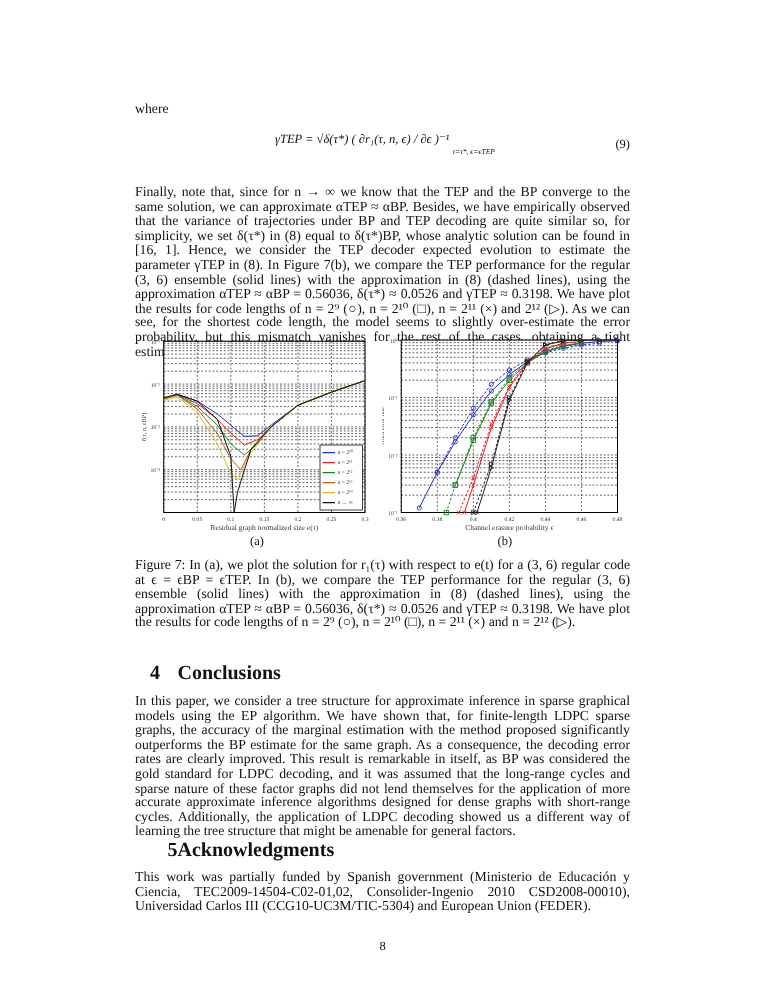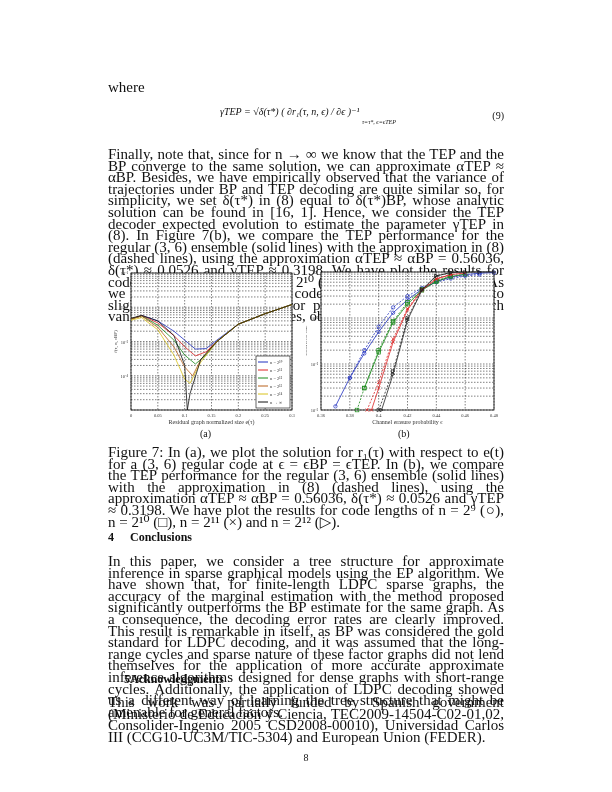--- a/index.html
+++ b/index.html
@@ -1,21 +1,21 @@
 <!DOCTYPE html>
 <html><head>
 <meta charset="utf-8">
 <style>
   html,body{margin:0;padding:0;background:#fff;}
   body{width:612px;height:792px;position:relative;font-family:"Liberation Serif","DejaVu Serif",serif;color:#111;overflow:hidden;}
-  .p{position:absolute;left:108px;width:396px;font-size:15px;line-height:11.6px;text-align:justify;}
+  .p{position:absolute;left:108px;width:396px;font-size:11px;line-height:11.6px;text-align:justify;}
   .eq{position:absolute;left:108px;width:396px;top:100px;height:36px;font-size:10px;}
   .eq .body{position:absolute;left:112px;top:6px;white-space:nowrap;font-style:italic;}
   .eq .num{position:absolute;right:0;top:10px;}
-  h2{position:absolute;left:108px;margin:0;font-size:12px;font-weight:bold;}
+  h2{position:absolute;left:120px;margin:0;font-size:16px;font-weight:bold;}
   h2 .n{display:inline-block;width:22px;}
   .fig{position:absolute;}
   svg text{font-family:"Liberation Serif",serif;}
   .sub{position:absolute;font-size:10px;}
   .pagenum{position:absolute;top:752px;left:0;width:612px;text-align:center;font-size:10px;}
 </style>
 </head>
 <body>
 
 <div class="p" style="top:82px;">where</div>
@@ -243,15 +243,15 @@
     </svg>
 </div>
 <div class="sub" style="left:398px;top:428px;">(b)</div>
 
 <div class="p" style="top:447px;">Figure 7: In (a), we plot the solution for r₁(τ) with respect to e(t) for a (3, 6) regular code at ϵ = ϵBP = ϵTEP. In (b), we compare the TEP performance for the regular (3, 6) ensemble (solid lines) with the approximation in (8) (dashed lines), using the approximation αTEP ≈ αBP = 0.56036, δ(τ*) ≈ 0.0526 and γTEP ≈ 0.3198. We have plot the results for code lengths of n = 2⁹ (○), n = 2¹⁰ (□), n = 2¹¹ (×) and n = 2¹² (▷).</div>
 
 <h2 style="top:530px;"><span class="n">4</span><span>Conclusions</span></h2>
 <div class="p" style="top:556px;">In this paper, we consider a tree structure for approximate inference in sparse graphical models using the EP algorithm. We have shown that, for finite-length LDPC sparse graphs, the accuracy of the marginal estimation with the method proposed significantly outperforms the BP estimate for the same graph. As a consequence, the decoding error rates are clearly improved. This result is remarkable in itself, as BP was considered the gold standard for LDPC decoding, and it was assumed that the long-range cycles and sparse nature of these factor graphs did not lend themselves for the application of more accurate approximate inference algorithms designed for dense graphs with short-range cycles. Additionally, the application of LDPC decoding showed us a different way of learning the tree structure that might be amenable for general factors.</div>
 
 <h2 style="top:672px;text-align:right;"><span class="n">5</span><span>Acknowledgments</span></h2>
-<div class="p" style="top:697px;">This work was partially funded by Spanish government (Ministerio de Educación y Ciencia, TEC2009-14504-C02-01,02, Consolider-Ingenio 2005 CSD2008-00010), Universidad Carlos III (CCG10-UC3M/TIC-5304) and European Union (FEDER).</div>
+<div class="p" style="top:697px;">This work was partially funded by Spanish government (Ministerio de Educación y Ciencia, TEC2009-14504-C02-01,02, Consolider-Ingenio 2010 CSD2008-00010), Universidad Carlos III (CCG10-UC3M/TIC-5304) and European Union (FEDER).</div>
 
 <div class="pagenum">8</div>
 
 </body></html>

